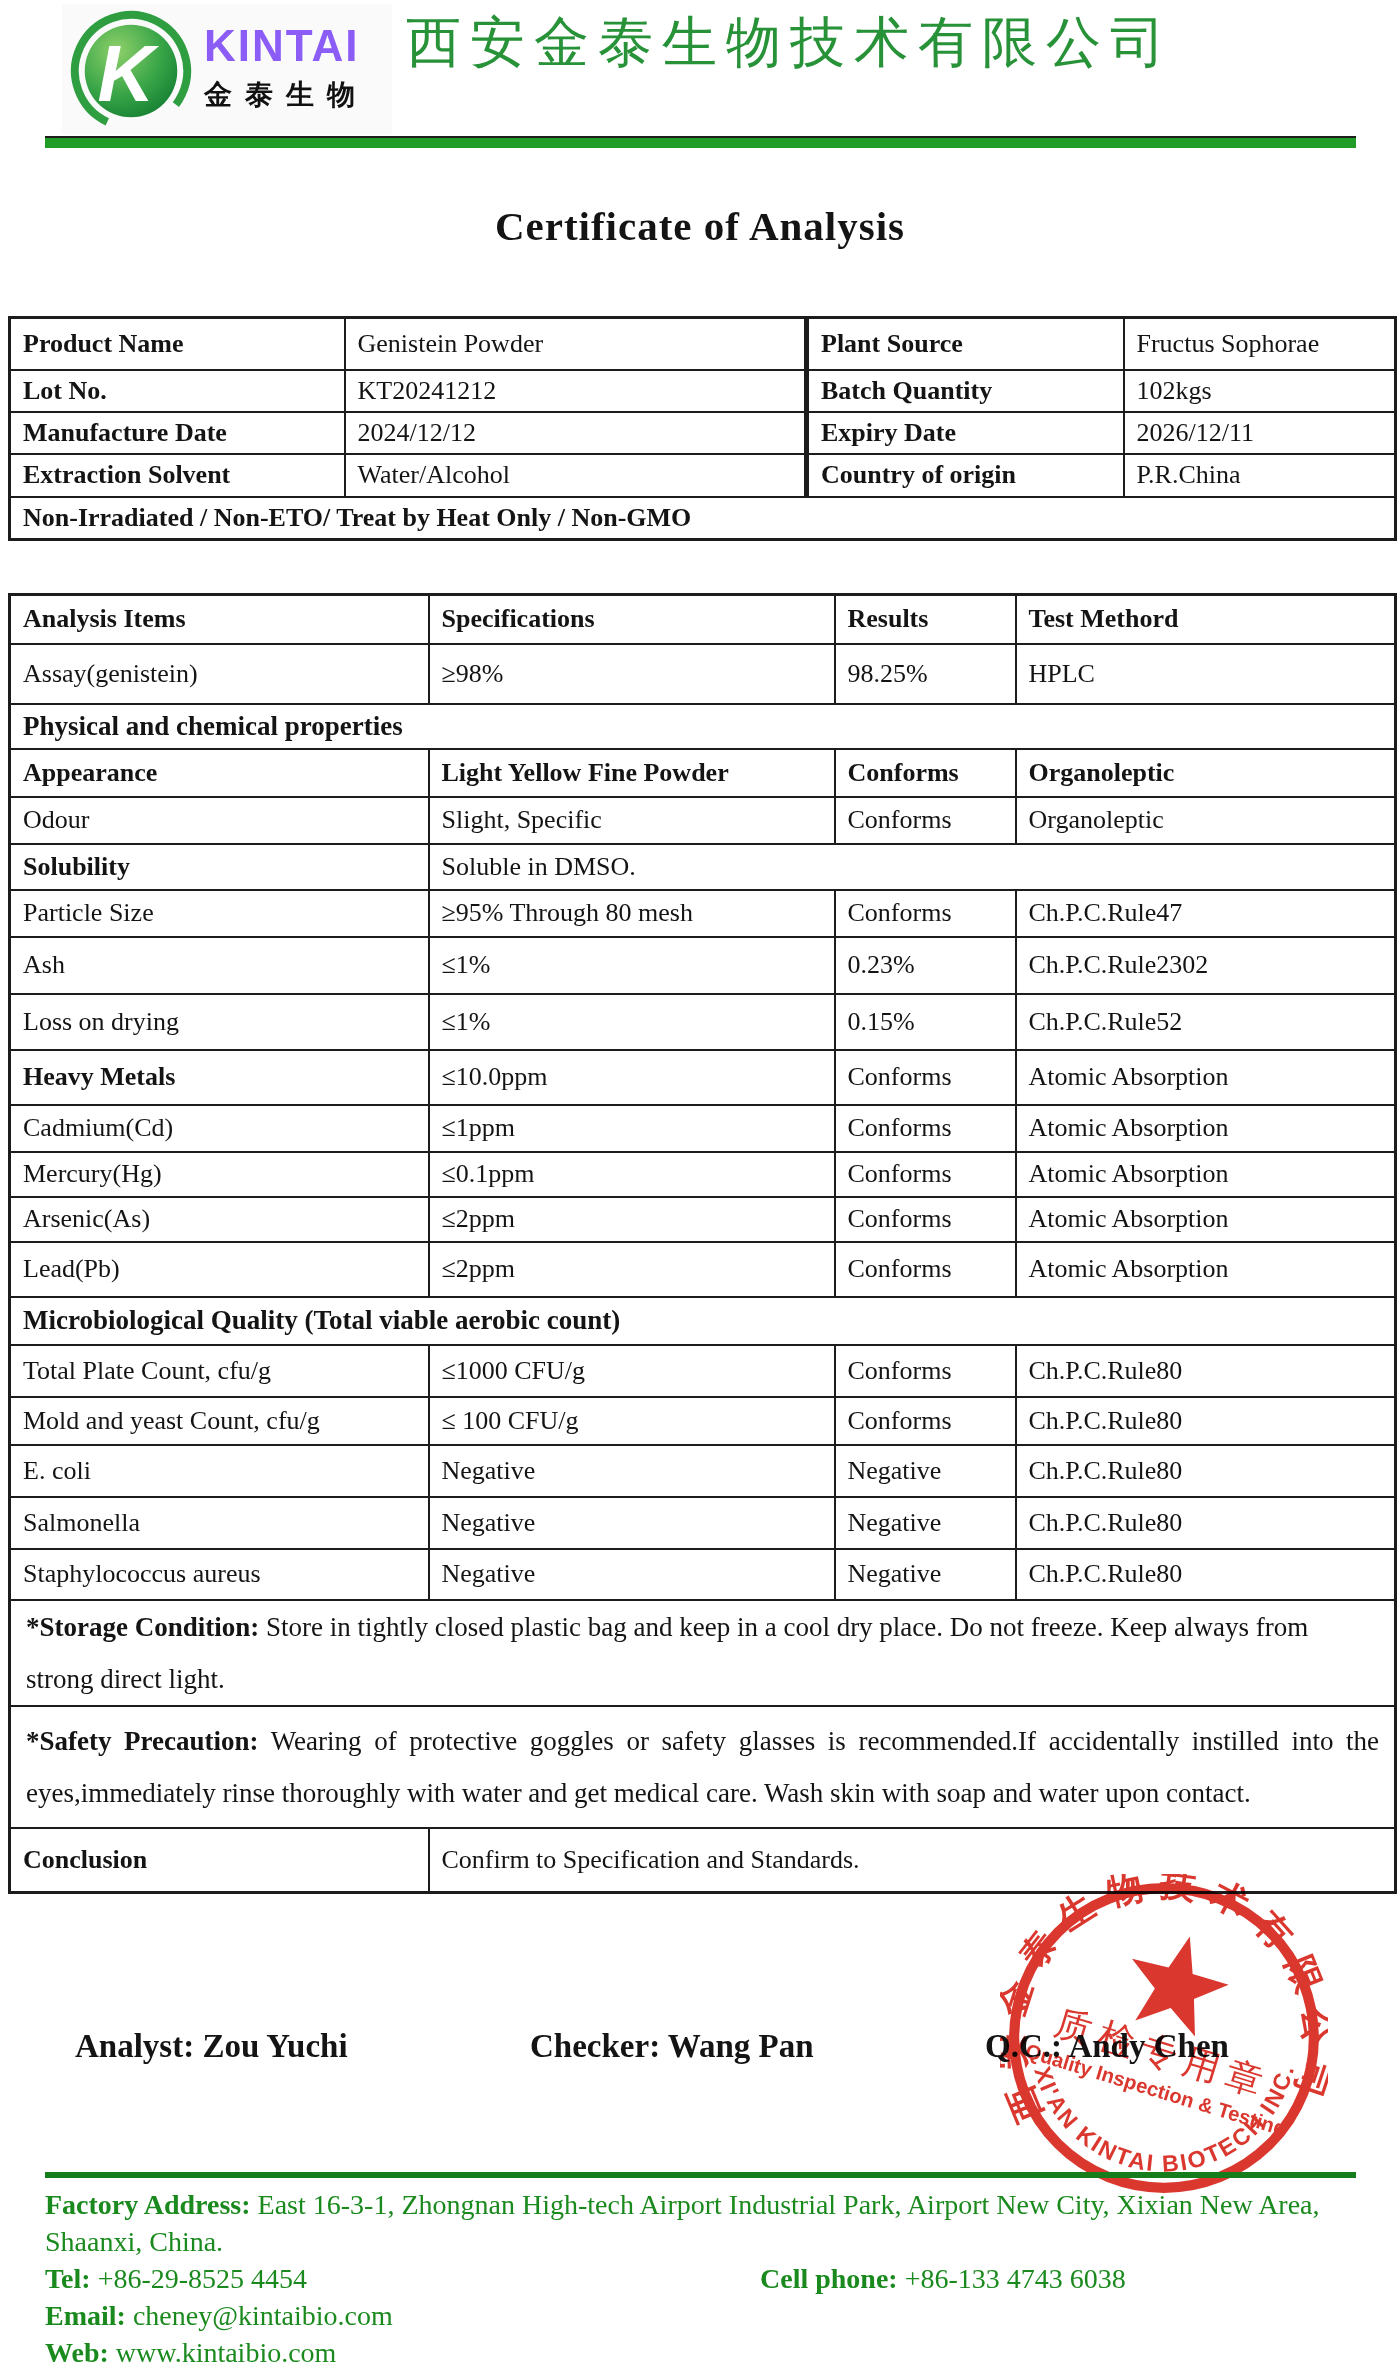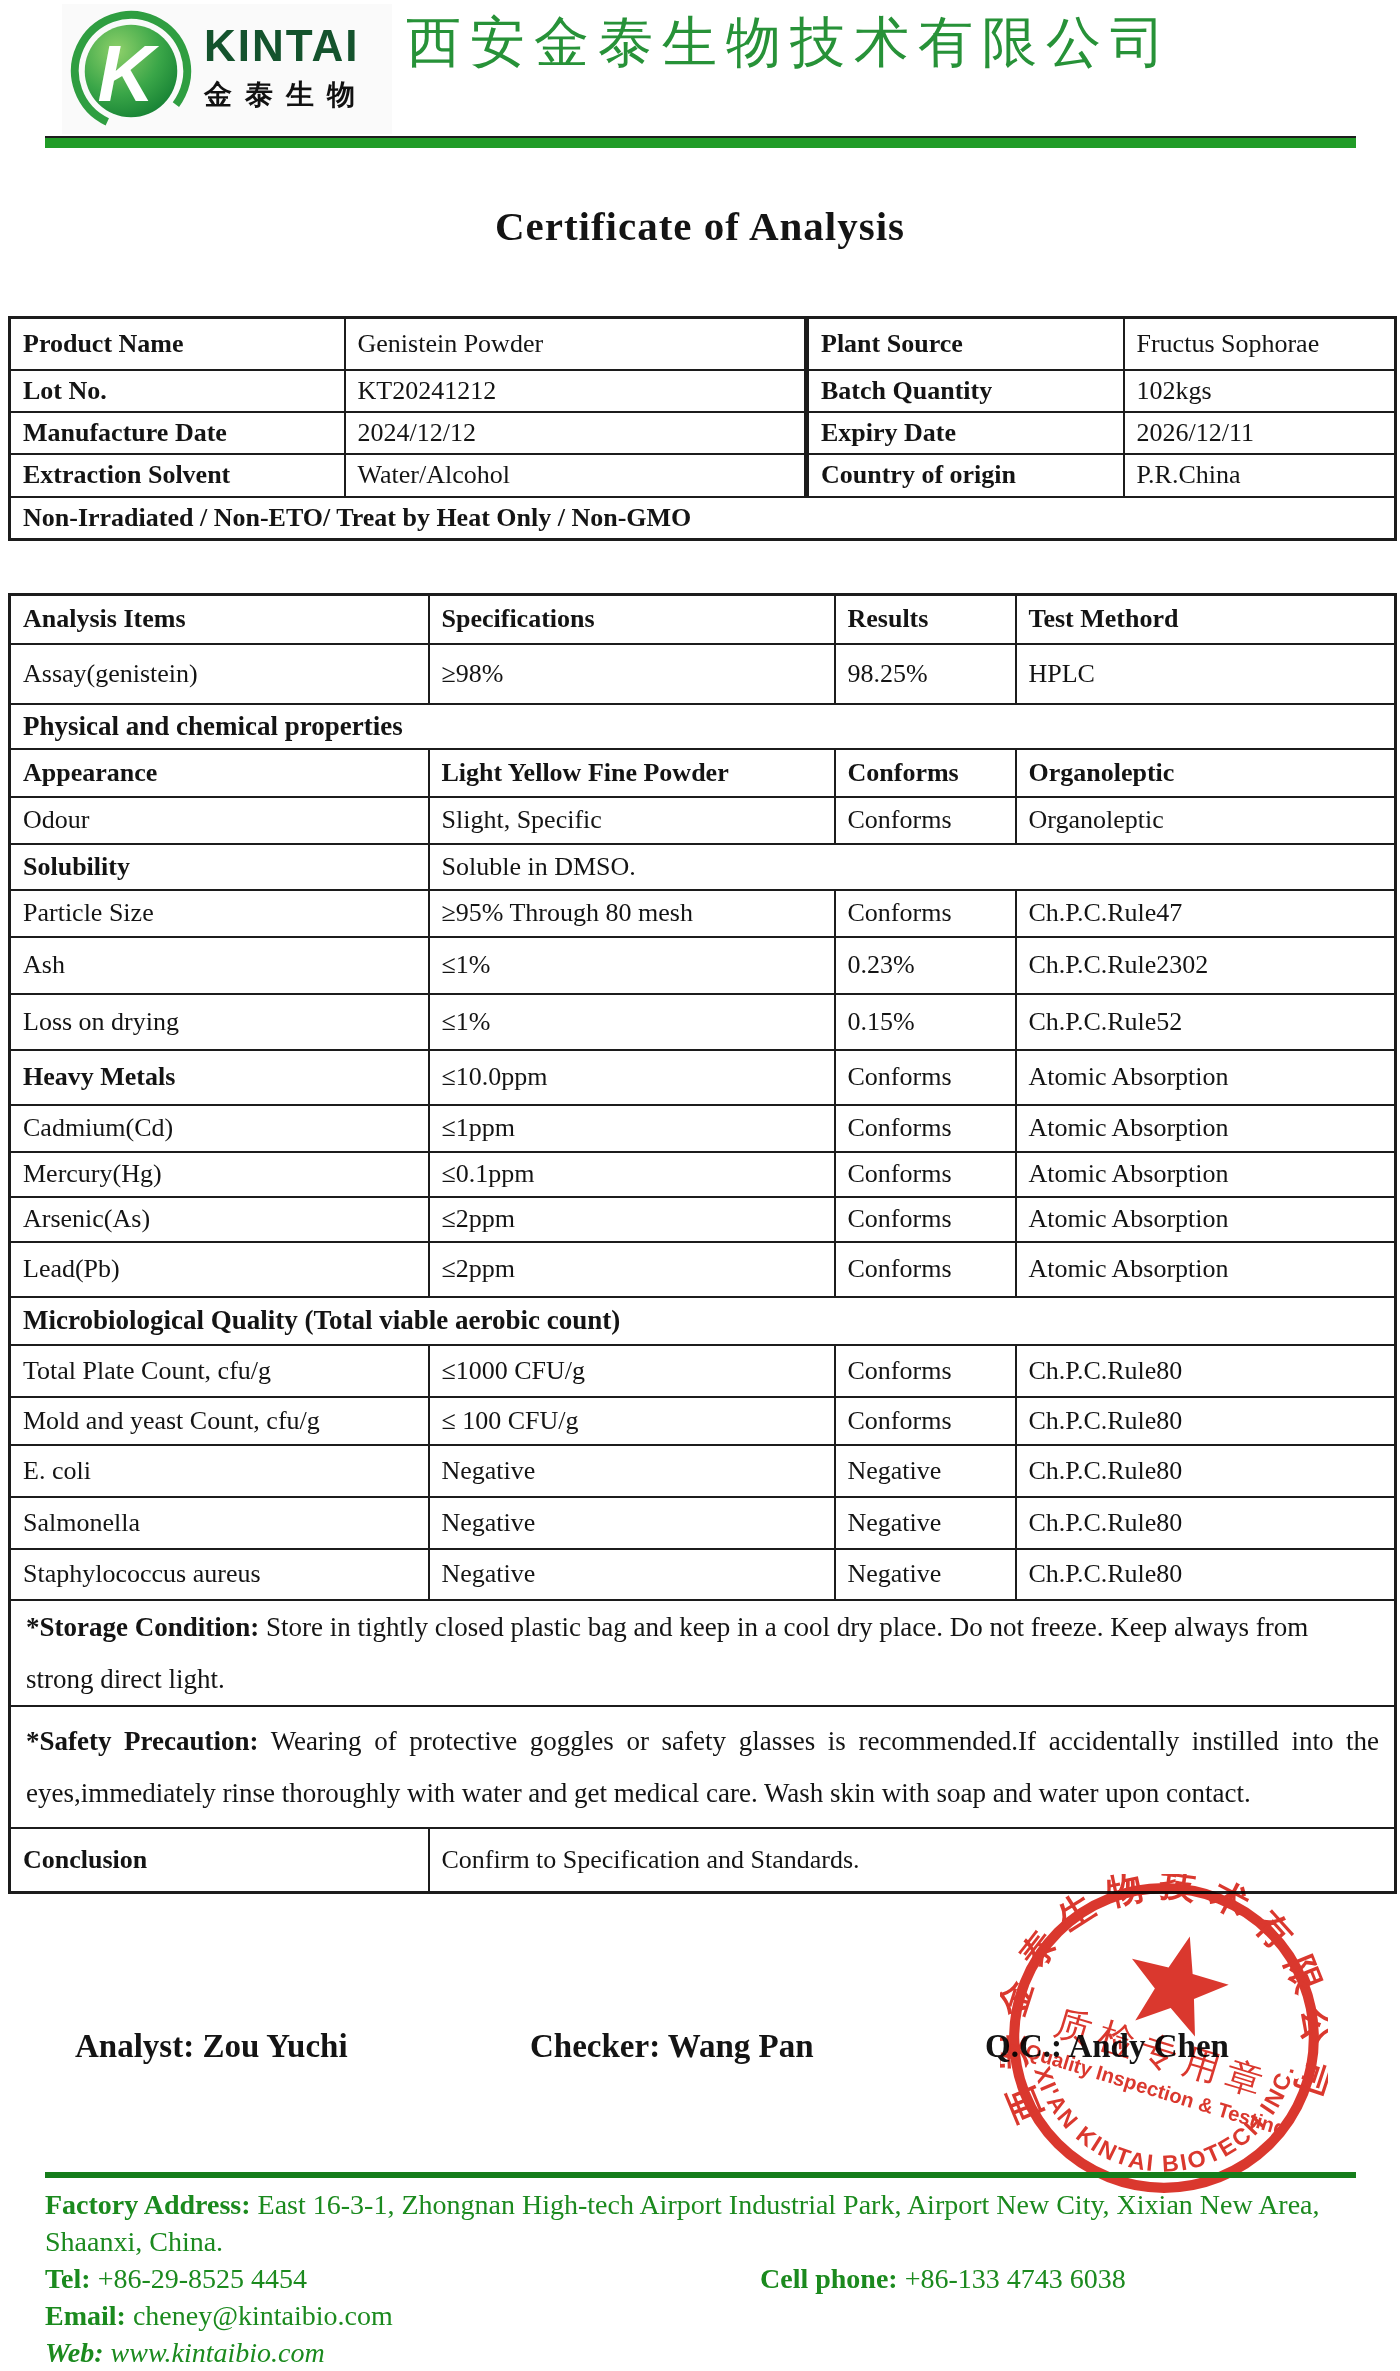--- a/index.html
+++ b/index.html
@@ -4,21 +4,21 @@
 <style>
   html,body{margin:0;padding:0;background:#ffffff;}
   .page{position:relative;width:1400px;height:2371px;background:#ffffff;overflow:hidden;
         font-family:"Liberation Serif","DejaVu Serif",serif;color:#141414;}
 
   
   .logo-box{position:absolute;left:62px;top:4px;width:330px;height:130px;background:#fafafa;
             display:flex;align-items:center;gap:10px;box-sizing:border-box;padding-left:6px;}
   .logo-stack{display:flex;flex-direction:column;justify-content:center;}
   .brand{font-family:"Liberation Sans","DejaVu Sans",sans-serif;font-weight:bold;font-size:44px;
-         letter-spacing:2px;color:#14532d;line-height:1.0;}
+         letter-spacing:2px;color:#8b5cf6;line-height:1.0;}
   .brand-cn{font-size:28px;font-weight:bold;letter-spacing:13px;color:#111;margin-top:8px;white-space:nowrap;}
   .company-cn{position:absolute;left:406px;top:6px;width:990px;font-size:55px;color:#279238;
               letter-spacing:9px;white-space:nowrap;}
   .company-en{position:absolute;left:414px;top:82px;font-size:45px;font-weight:bold;color:#1f8c31;white-space:nowrap;}
   .green-bar{position:absolute;left:45px;top:136px;width:1311px;height:10px;background:#219c27;border-top:2px solid #1d1d1d;}
   .doc-title{position:absolute;left:0;top:202px;width:100%;text-align:center;font-size:41px;font-weight:bold;letter-spacing:1px;}
 
   
   table{border-collapse:collapse;table-layout:fixed;}
   .ptable{position:absolute;left:8px;top:316px;width:1386px;border:3px solid #1c1c1c;}
@@ -39,21 +39,21 @@
   
   .stamp{position:absolute;left:1000px;top:1874px;width:328px;height:328px;mix-blend-mode:multiply;opacity:.93;}
 
   
   .footer-bar{position:absolute;left:45px;top:2172px;width:1311px;height:6px;background:#157d1b;}
   .f-green{color:#1b8a1e;}
   .f-line{position:absolute;left:45px;width:1315px;font-size:28px;line-height:37px;}
   .addr{top:2186px;}
   .tel{top:2260px;}
   .email{top:2297px;}
-  .web{top:2334px;font-style:italic;}
+  .web{top:2334px;}
   .cellphone{position:absolute;left:715px;top:0;white-space:nowrap;}
   .f-line b{font-weight:bold;}
 </style>
 </head>
 <body>
 
 <div class="page">
 
   <div class="logo-box">
     <svg width="126" height="126" viewBox="0 0 128 128">

